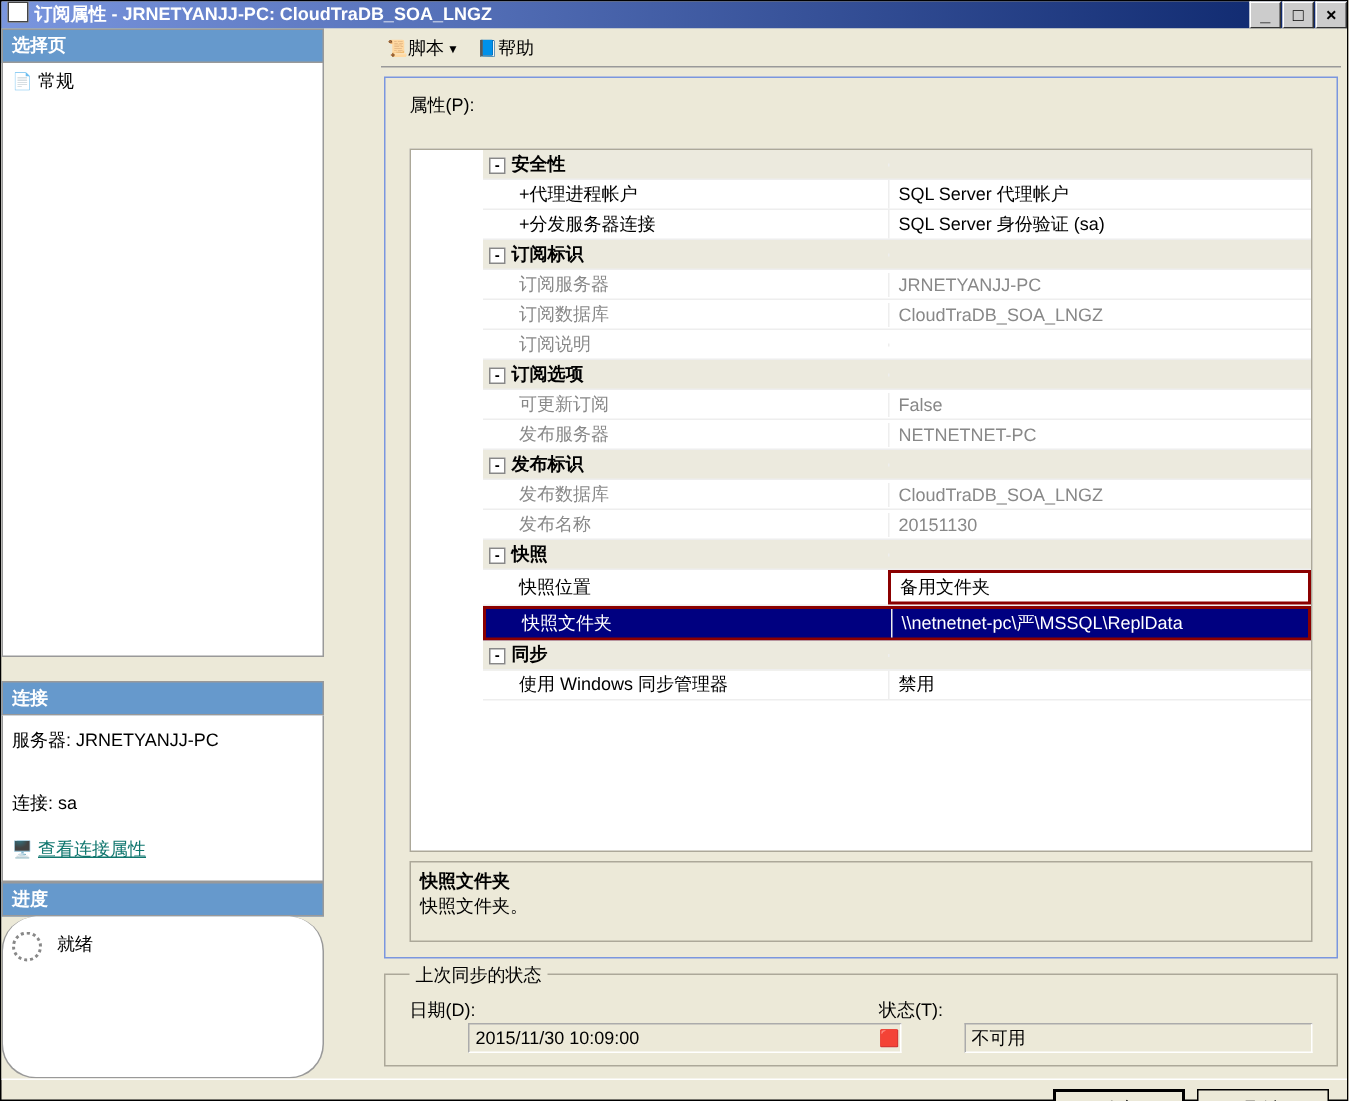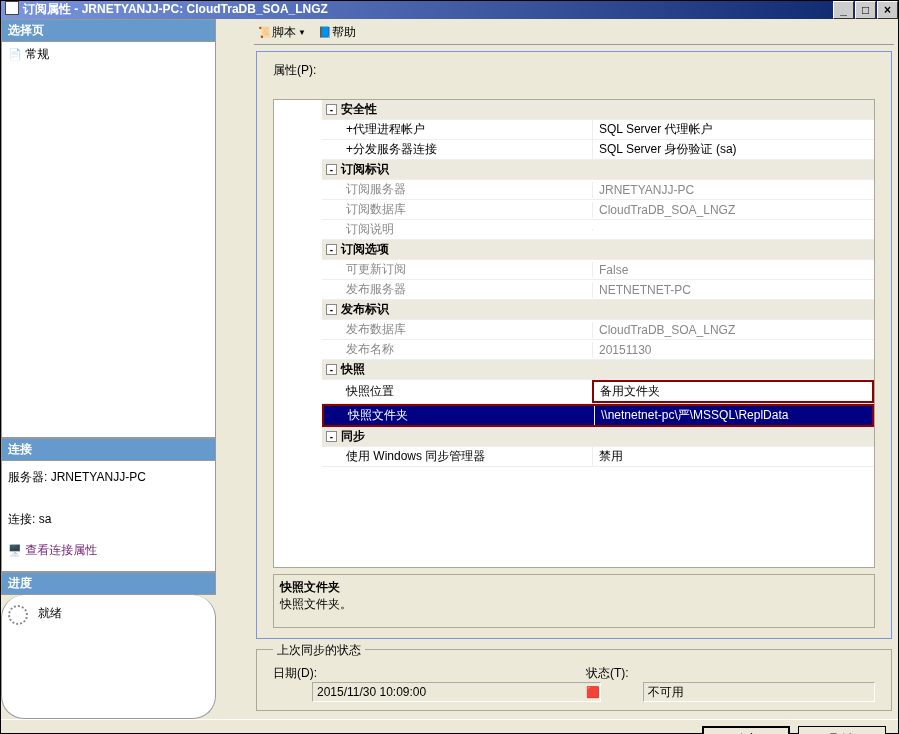--- a/index.html
+++ b/index.html
@@ -6,21 +6,21 @@
 body { background: #ece9d8; }
 .window { width: 899px; height: 734px; border: 1px solid #000; position: relative; background: #ece9d8; display: flex; flex-direction: column; }
 .titlebar { height: 21px; background: linear-gradient(to right, #7a96df 0%, #0a246a 100%); display: flex; align-items: flex-start; padding-left: 4px; color: #fff; }
 .titlebar .title { font-weight: bold; flex: 1; }
 .titlebar .ctrlbtn { width: 21px; height: 18px; background: #ccc; border: 1px solid #fff; border-right-color:#333; border-bottom-color:#333; margin-left: 1px; display:flex;align-items:center;justify-content:center;color:#000;font-weight:bold; }
 .body { flex:1; display:flex; background:#ece9d8;gap:34px; }
 .leftpanel { width:215px; display:flex; flex-direction:column; }
 .section-header { background:#6699cc; color:#fff; padding:2px 6px; border:1px solid #999; font-weight:bold;}
 .section-body { background:#fff; border:1px solid #999; border-top:none; flex:none;}
 .sp { padding:4px 6px; }
-.link { color:#701a75; cursor:pointer; }
+.link { color:#0f766e; text-decoration:underline; cursor:pointer; }
 .rightpanel { flex:1; display:flex; flex-direction:column; padding:2px 4px 2px 4px;}
 .toolbar { height:24px; display:flex; align-items:center; padding:2px 4px; border-bottom:1px solid #999;}
 .toolbtn { display:flex; align-items:center; margin-right:12px; }
 .toolbtn .arrow {font-size:8px; margin-left:2px;}
 .props-area { border:1px solid #7a96df; margin:6px 2px 4px 2px; padding:10px 16px 10px 16px; position:relative; background:#ece9d8;}
 .grid { border:1px solid #aca899; background:#fff;padding-left:48px; }
 .grid-row { display:flex; border-bottom:1px solid #eee; min-height:17px; align-items:center;}
 .grid-row:last-child{border-bottom:none;}
 .grid-cell-label { width:270px; padding:1px 2px 1px 4px; }
 .grid-cell-value { flex:1; padding:1px 2px 1px 6px; border-left:1px solid #eee;}
@@ -62,21 +62,21 @@
 
     <div class="leftpanel">
       <div class="section-header">选择页</div>
       <div class="section-body" style="height:396px;">
         <div class="sp">
           <span class="ico">📄</span>
           <span>常规</span>
         </div>
       </div>
 
-      <div class="section-header" style="margin-top:0;">连接</div>
+      <div class="section-header" style="margin-top:16px;">连接</div>
       <div class="section-body" style="padding:8px 6px 12px 6px;">
         <div style="margin-bottom:25px;">
           <span>服务器:</span>
           <span>JRNETYANJJ-PC</span>
         </div>
         <div style="margin-bottom:14px;">
           <span>连接:</span>
           <span>sa</span>
         </div>
         <div>

